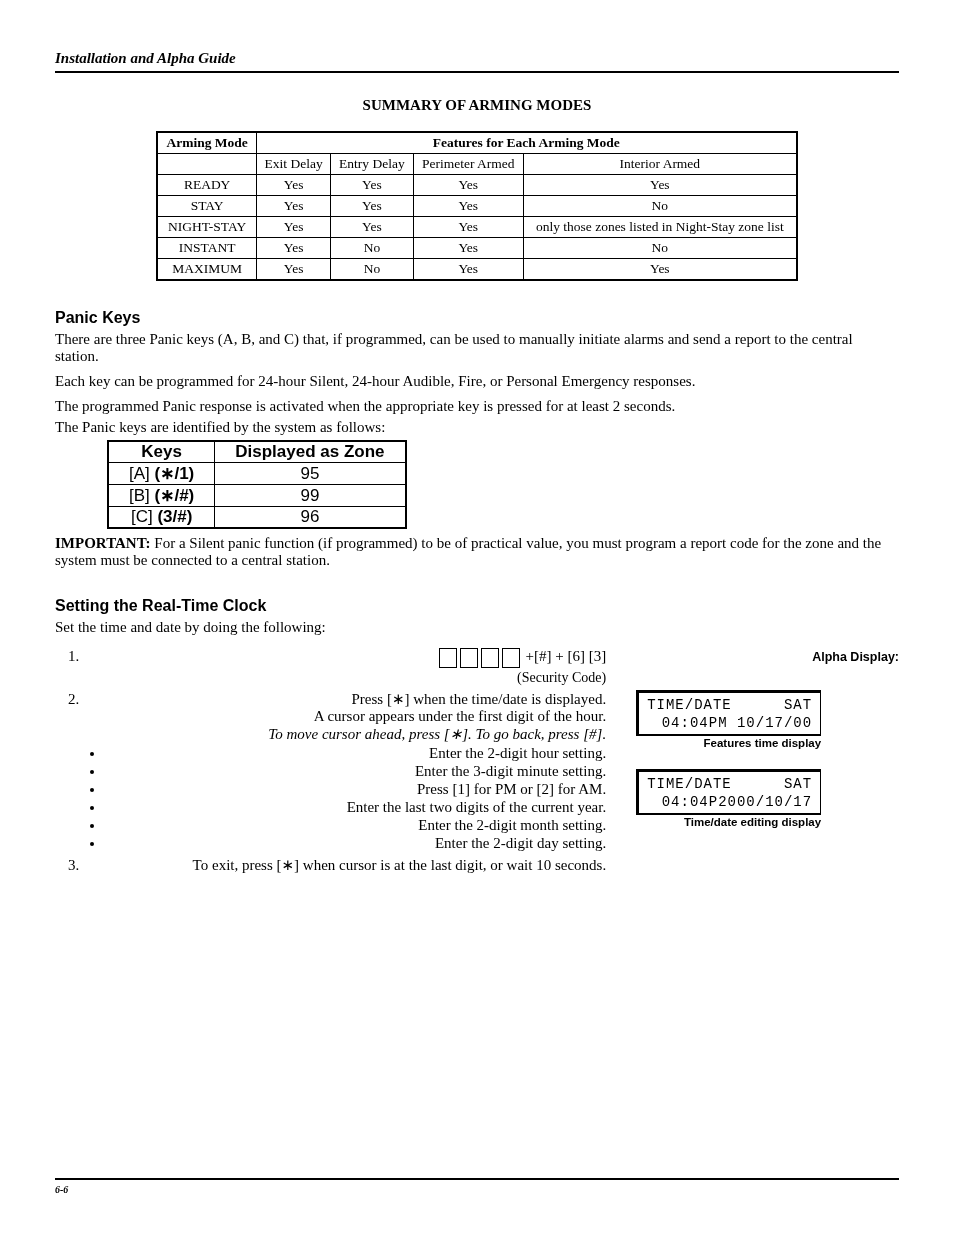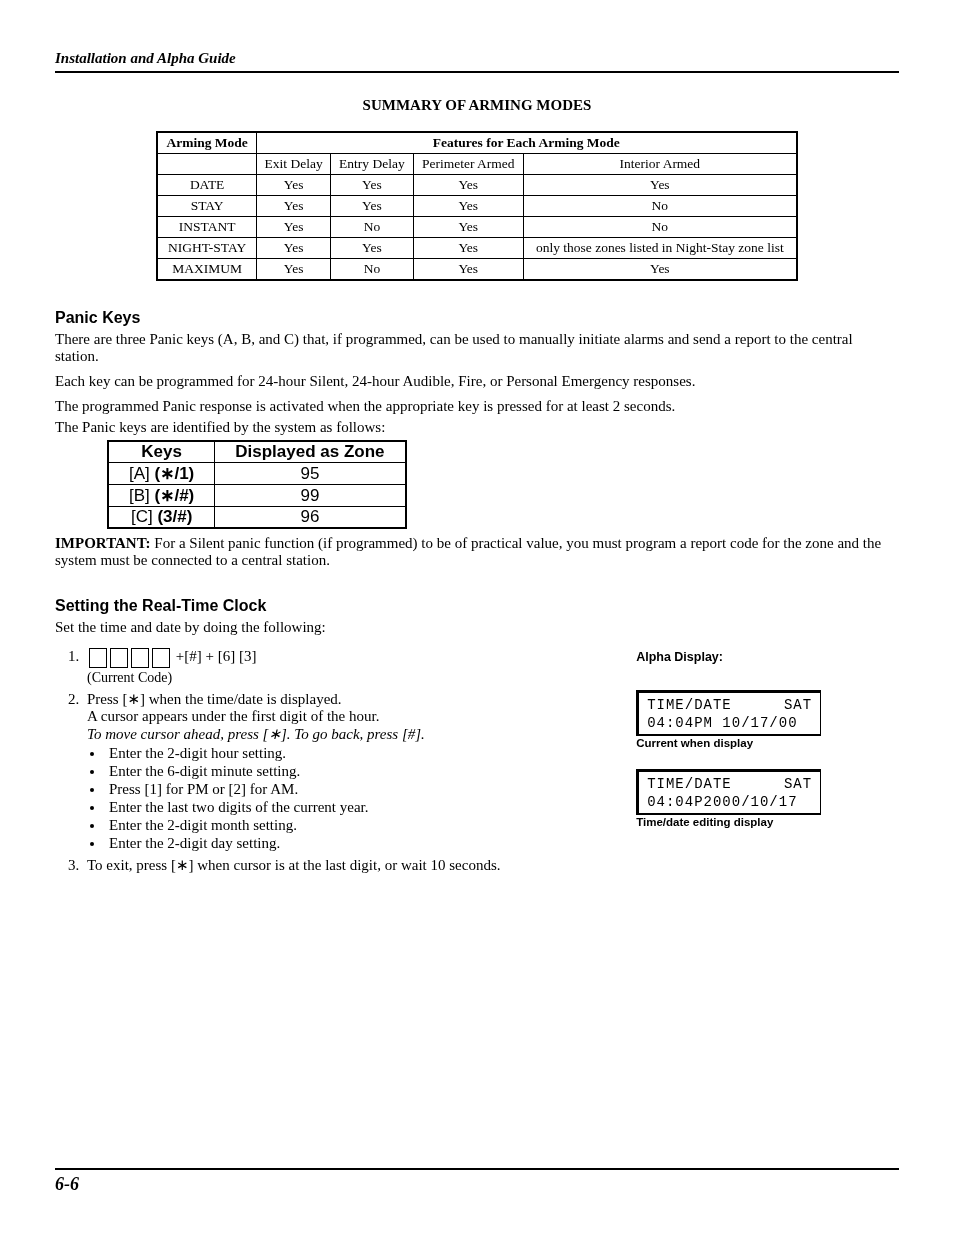--- a/index.html
+++ b/index.html
@@ -71,20 +71,21 @@
   }
   table.panic th { font-weight: bold; }
   table.panic tr.top th { border-top: 2px solid #000; }
   table.panic tr td:first-child, table.panic tr th:first-child { border-left: 2px solid #000; }
   table.panic tr td:last-child, table.panic tr th:last-child { border-right: 2px solid #000; }
   table.panic tr.last td { border-bottom: 2px solid #000; }
   .important-label { font-weight: bold; }
   .main-columns {
     display: flex;
     gap: 30px;
+    text-align: right;
   }
   .left-col { flex: 1.3; }
   .right-col { flex: 0.62; }
   ol.steps { margin: 4px 0 0 8px; padding-left: 20px; }
   ol.steps li { margin-bottom: 4px; padding-left: 4px; }
   .code-boxes { display: inline-flex; gap: 3px; vertical-align: middle; margin: 0 2px 0 2px;}
   .code-box { width: 16px; height: 18px; border: 1.5px solid #000; display: inline-block; }
   .sec-code-note { font-size: 14px; margin-left: 0px; margin-top: 2px; display: block;}
   ul.bulls { list-style: disc; margin: 2px 0 2px 18px; padding: 0; }
   ul.bulls li { margin: 1px 0; }
@@ -128,21 +129,21 @@
   .lcd-row { display: flex; justify-content: space-between; white-space: pre;}
   .footer {
     position: absolute;
     bottom: 40px;
     left: 55px;
     right: 55px;
     border-top: 2.5px solid #000;
     padding-top: 4px;
     font-style: italic;
     font-weight: bold;
-    font-size: 18px;
+    font-size: 10px;
   }
   .step1-wrap { margin-bottom: 68px; }
 </style>
 </head>
 <body>
 
 <div class="header-line">Installation and Alpha Guide</div>
 
 <div class="table-title">SUMMARY OF ARMING MODES</div>
 <table class="arming">
@@ -152,46 +153,46 @@
     <th class="col-head" colspan="4">Features for Each Arming Mode</th>
   </tr>
   <tr>
     <th></th>
     <th class="sub-head">Exit Delay</th>
     <th class="sub-head">Entry Delay</th>
     <th class="sub-head">Perimeter Armed</th>
     <th class="sub-head">Interior Armed</th>
   </tr>
   <tr>
-        <td>DATE</td>
+        <td>READY</td>
         <td>Yes</td>
         <td>Yes</td>
         <td>Yes</td>
         <td>Yes</td>
       </tr>
   <tr>
         <td>STAY</td>
         <td>Yes</td>
         <td>Yes</td>
         <td>Yes</td>
         <td>No</td>
       </tr>
   <tr>
+        <td>NIGHT-STAY</td>
+        <td>Yes</td>
+        <td>Yes</td>
+        <td>Yes</td>
+        <td>only those zones listed in Night-Stay zone list</td>
+      </tr>
+  <tr>
         <td>INSTANT</td>
         <td>Yes</td>
         <td>No</td>
         <td>Yes</td>
         <td>No</td>
-      </tr>
-  <tr>
-        <td>NIGHT-STAY</td>
-        <td>Yes</td>
-        <td>Yes</td>
-        <td>Yes</td>
-        <td>only those zones listed in Night-Stay zone list</td>
       </tr>
   <tr class="last-row">
         <td>MAXIMUM</td>
         <td>Yes</td>
         <td>No</td>
         <td>Yes</td>
         <td>Yes</td>
       </tr>
 </tbody>
   </table>
@@ -231,48 +232,48 @@
 <div class="main-columns">
   <div class="left-col">
     <ol class="steps">
       <li class="step1-wrap">
         <span class="code-boxes">
           <span class="code-box"></span>
           <span class="code-box"></span>
           <span class="code-box"></span>
           <span class="code-box"></span>
         </span><span> +[#] +  [6] [3]</span>
-        <span class="sec-code-note">(Current Code)</span>
+        <span class="sec-code-note">(Security Code)</span>
       </li>
       <li>
         <span>Press [∗] when the time/date is displayed.</span><br>
         <span>A cursor appears under the first digit of the hour.</span><br>
         <span class="italic">To move cursor ahead, press [∗]. To go back, press [#].</span>
         <ul class="bulls">
           <li>Enter the 2-digit hour setting.</li>
-          <li>Enter the 6-digit minute setting.</li>
+          <li>Enter the 3-digit minute setting.</li>
           <li>Press [1] for PM or [2] for AM.</li>
           <li>Enter the last two digits of the current year.</li>
           <li>Enter the 2-digit month setting.</li>
           <li>Enter the 2-digit day setting.</li>
         </ul>
       </li>
       <li>To exit, press [∗] when cursor is at the last digit, or wait 10 seconds.</li>
     </ol>
   </div>
 
   <div class="right-col">
     <div class="alpha-label">Alpha Display:</div>
     <div style="height:22px"></div>
     <div class="lcd-block">
       <div class="lcd">
         <div class="lcd-row"><span>TIME/DATE</span><span>SAT</span></div>
         <div>04:04PM 10/17/00</div>
       </div>
-      <div class="lcd-caption">Current when display</div>
+      <div class="lcd-caption">Features time display</div>
     </div>
     <div class="lcd-block">
       <div class="lcd">
         <div class="lcd-row"><span>TIME/DATE</span><span>SAT</span></div>
         <div>04:04P2000/10/17</div>
       </div>
       <div class="lcd-caption">Time/date editing display</div>
     </div>
   </div>
 </div>

